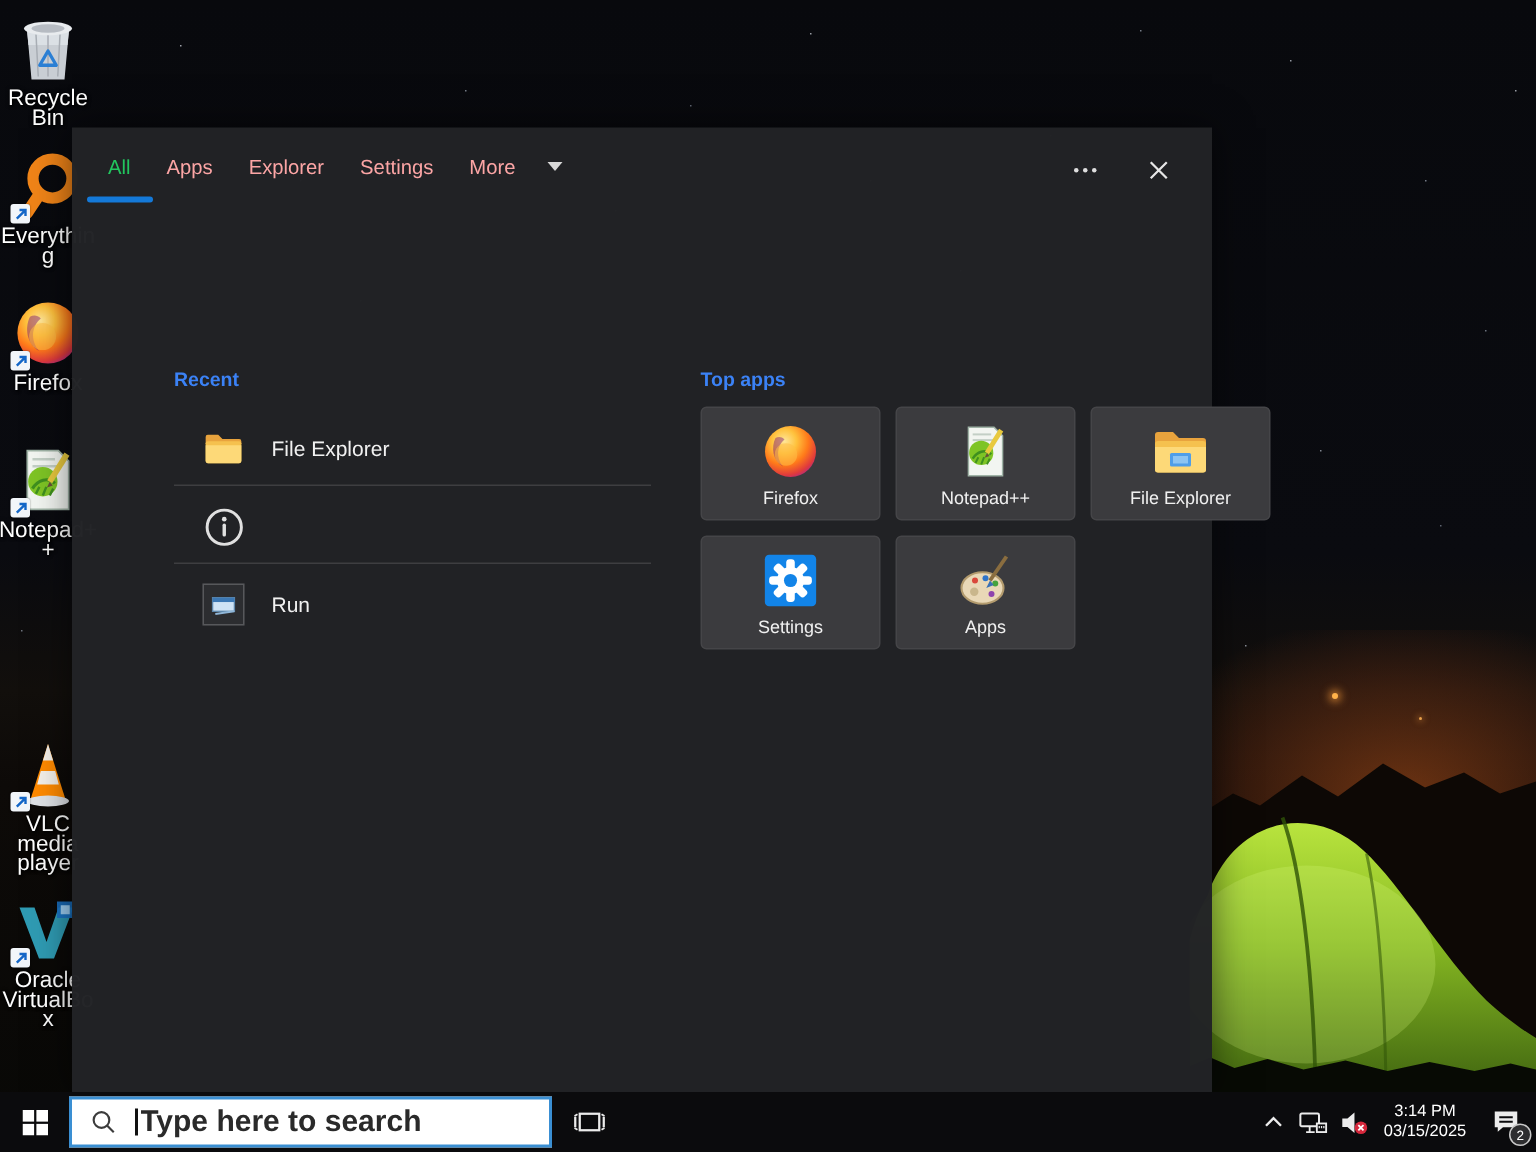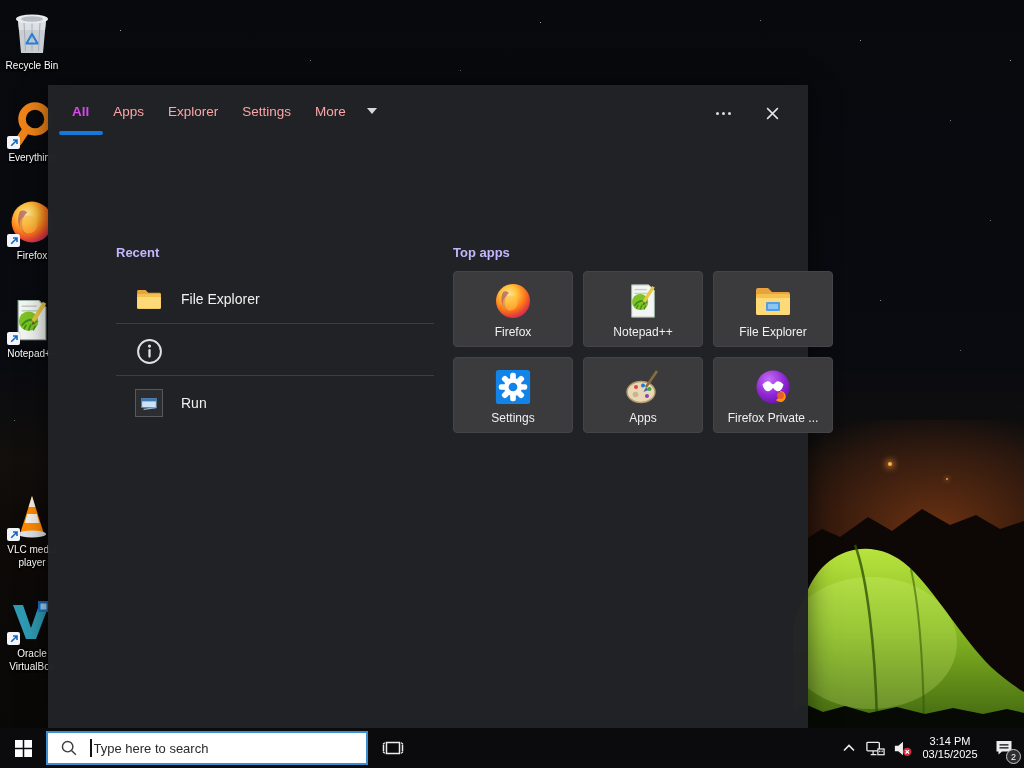--- a/index.html
+++ b/index.html
@@ -22,70 +22,70 @@
     background:#e8a04a; box-shadow:0 0 4px 1px rgba(230,150,60,.5); }
   .horizon-glow { position:absolute; left:770px; top:420px; width:254px; height:130px;
     background:radial-gradient(ellipse at 65% 85%, rgba(186,84,26,.55) 0%, rgba(130,55,22,.3) 50%, rgba(0,0,0,0) 78%); }
   .mountains { position:absolute; left:800px; top:495px; }
   .tent { position:absolute; left:793px; top:515px; }
 
   
   .desktop-icons { position:absolute; left:0; top:0; width:70px; z-index:2; }
   .dicon { position:absolute; left:0; width:64px; display:flex; flex-direction:column; align-items:center; }
   .dicon-img { position:relative; width:48px; height:48px; display:flex; align-items:center; justify-content:center; }
-  .dicon-label { margin-top:3px; width:66px; text-align:center; color:#fff; font-size:10px; line-height:13px;
+  .dicon-label { margin-top:3px; width:66px; text-align:center; color:#fff; font-size:15px; line-height:13px;
     text-shadow:1px 1px 2px rgba(0,0,0,.95), 0 0 3px rgba(0,0,0,.8); word-break:break-word; }
   .shortcut-arrow { position:absolute; left:-1px; bottom:-1px; width:13px; height:13px; background:#f2f6fa;
     border-radius:2px; display:flex; align-items:center; justify-content:center; box-shadow:0 0 1px rgba(0,0,0,.6); }
 
   
   .search-panel { position:absolute; left:48px; top:85px; width:760px; height:643px; z-index:5;
     background:rgba(34,35,38,.985); box-shadow:0 0 24px rgba(0,0,0,.55); }
   .tabs-row { position:absolute; top:0; left:0; right:0; height:56px; display:flex; align-items:center; padding:0 24px; }
   .tabs { display:flex; column-gap:24px; align-items:center; }
   .tab { position:relative; color:#fca5a5; font-size:13.5px; padding:6px 0 10px; cursor:default; }
-  .tab.selected { color:#d946ef; font-weight:bold; }
+  .tab.selected { color:#22c55e; font-weight:normal; }
   .tab-underline { position:absolute; left:50%; transform:translateX(-50%); bottom:-6px; width:44px; height:4px;
     border-radius:2px; background:#1479d8; }
   .tab-more { display:flex; align-items:center; gap:21px; }
   .caret-down { width:0; height:0; border-left:5px solid transparent; border-right:5px solid transparent;
     border-top:6px solid #d8d8d8; }
   .tab-actions { margin-left:auto; display:flex; align-items:center; gap:26px; }
   .ellipsis-btn { display:flex; gap:3px; padding:6px 4px; }
   .ellipsis-btn i { width:3px; height:3px; border-radius:50%; background:#dedede; }
   .close-btn { padding:4px; display:flex; }
 
-  .section-header { color:#c4b5fd; font-size:13px; font-weight:bold; }
+  .section-header { color:#3b82f6; font-size:13px; font-weight:bold; }
 
   .recent-col { position:absolute; left:68px; top:160px; width:320px; }
   .recent-item { position:absolute; left:0; width:318px; height:40px; display:flex; align-items:center; }
   .recent-item .ricon { width:30px; height:30px; margin-left:18px; display:flex; align-items:center; justify-content:center; }
   .recent-item .rlabel { margin-left:17px; color:#f1f1f1; font-size:14px; white-space:nowrap; overflow:hidden; }
   .divider { position:absolute; left:0; width:318px; height:1px; background:#3e3e41; }
   .run-box { width:28px; height:28px; background:#2c2d30; border:1px solid #57585b; display:flex; align-items:center; justify-content:center; }
 
-  .topapps-col { position:absolute; left:405px; top:160px; width:380px; }
+  .topapps-col { position:absolute; left:419px; top:160px; width:380px; }
   .tiles { position:absolute; top:26px; left:0; display:grid; grid-template-columns:120px 120px 120px;
     grid-template-rows:76px 76px; gap:10px; }
   .tile { background:#3b3b3e; border:1px solid #454548; border-radius:4px; position:relative;
     display:flex; flex-direction:column; align-items:center; }
   .tile-icon { margin-top:9px; width:40px; height:40px; display:flex; align-items:center; justify-content:center; }
   .tile-label { position:absolute; bottom:7px; width:114px; text-align:center; color:#f0f0f0; font-size:12px;
     white-space:nowrap; overflow:hidden; }
 
   
   .taskbar { position:absolute; left:0; bottom:0; width:1024px; height:40px; background:#0b0b0d; z-index:10;
     display:flex; align-items:center; }
   .start-btn { width:46px; height:40px; display:flex; align-items:center; justify-content:center; }
   .search-box { position:absolute; left:46px; top:3px; width:322px; height:34px; background:#fff;
     border:2px solid #3a8fd3; display:flex; align-items:center; }
   .search-box .sicon { margin-left:12px; display:flex; }
   .search-caret { width:1.5px; height:18px; background:#111; margin-left:12px; }
-  .search-input { border:none; outline:none; flex:1; height:100%; font-size:13px; color:#c2410c;
-    font-family:"Liberation Sans", sans-serif; background:transparent; padding-left:2px; }
+  .search-input { border:none; outline:none; flex:1; height:100%; font-size:20px; color:#c2410c;
+    font-family:"Liberation Sans", sans-serif; background:transparent; padding-left:2px;font-weight:bold; }
   .search-input::placeholder { color:#2a2a2a; opacity:1; }
   .taskview-btn { position:absolute; left:372px; top:0; width:42px; height:40px; display:flex; align-items:center; justify-content:center; }
   .tray { position:absolute; right:0; top:0; height:40px; display:flex; align-items:center; }
   .tray-btn { height:40px; display:flex; align-items:center; justify-content:center; }
   .clock { width:64px; text-align:center; color:#fff; font-size:11px; line-height:13px; margin:0 2px; }
   .action-center { position:relative; width:40px; }
   .badge { position:absolute; right:3px; bottom:4px; width:15px; height:15px; border-radius:50%;
     background:#2e2e30; border:1.5px solid #c9c9c9; color:#fff; font-size:9px; display:flex;
     align-items:center; justify-content:center; }
 </style>
@@ -383,31 +383,20 @@
               <circle cx="20" cy="18.5" r="2" fill="#2f74c9"></circle>
               <circle cx="26.5" cy="22" r="2" fill="#45a33c"></circle>
               <circle cx="24" cy="29" r="2" fill="#8e44ad"></circle>
               <line x1="34" y1="4" x2="23" y2="20" stroke="#8a6d3f" stroke-width="2.6"></line>
               <path d="M23 20 L20.5 25 L25.5 23 Z" fill="#3a6fb3"></path>
             </svg>
           </span>
           <span class="tile-label">Apps</span>
         </div>
 
-        <div class="tile">
-          <span class="tile-icon">
-            <svg width="40" height="40" viewBox="0 0 40 40">
-              <circle cx="20" cy="20" r="16.5" fill="url(#fpg)"></circle>
-              <path d="M9.5 17.5 q5.5 -6 9 -1 q1.5 1.6 3 0 q3.5 -5 9 1 q-1.8 8 -6.8 6.4 q-2.4 -.9 -3.7 -3.2 q-1.3 2.3 -3.7 3.2 q-5 1.6 -6.8 -6.4 z" fill="#fff"></path>
-              <path d="M27 24 a5.5 5.5 0 1 1 -4 9 a7 7 0 0 0 4 -9 z" fill="#ff9500"></path>
-              <circle cx="27.5" cy="28.5" r="3.4" fill="#e85d2a"></circle>
-            </svg>
-          </span>
-          <span class="tile-label">Firefox Private ...</span>
-        </div>
       </div>
     </div>
   </div>
 
   <div class="taskbar">
     <div class="start-btn">
       <svg width="17" height="17" viewBox="0 0 18 18">
         <rect x="0" y="0" width="8.2" height="8.2" fill="#fff"></rect>
           <rect x="9.8" y="0" width="8.2" height="8.2" fill="#fff"></rect>
         <rect x="0" y="9.8" width="8.2" height="8.2" fill="#fff"></rect>

